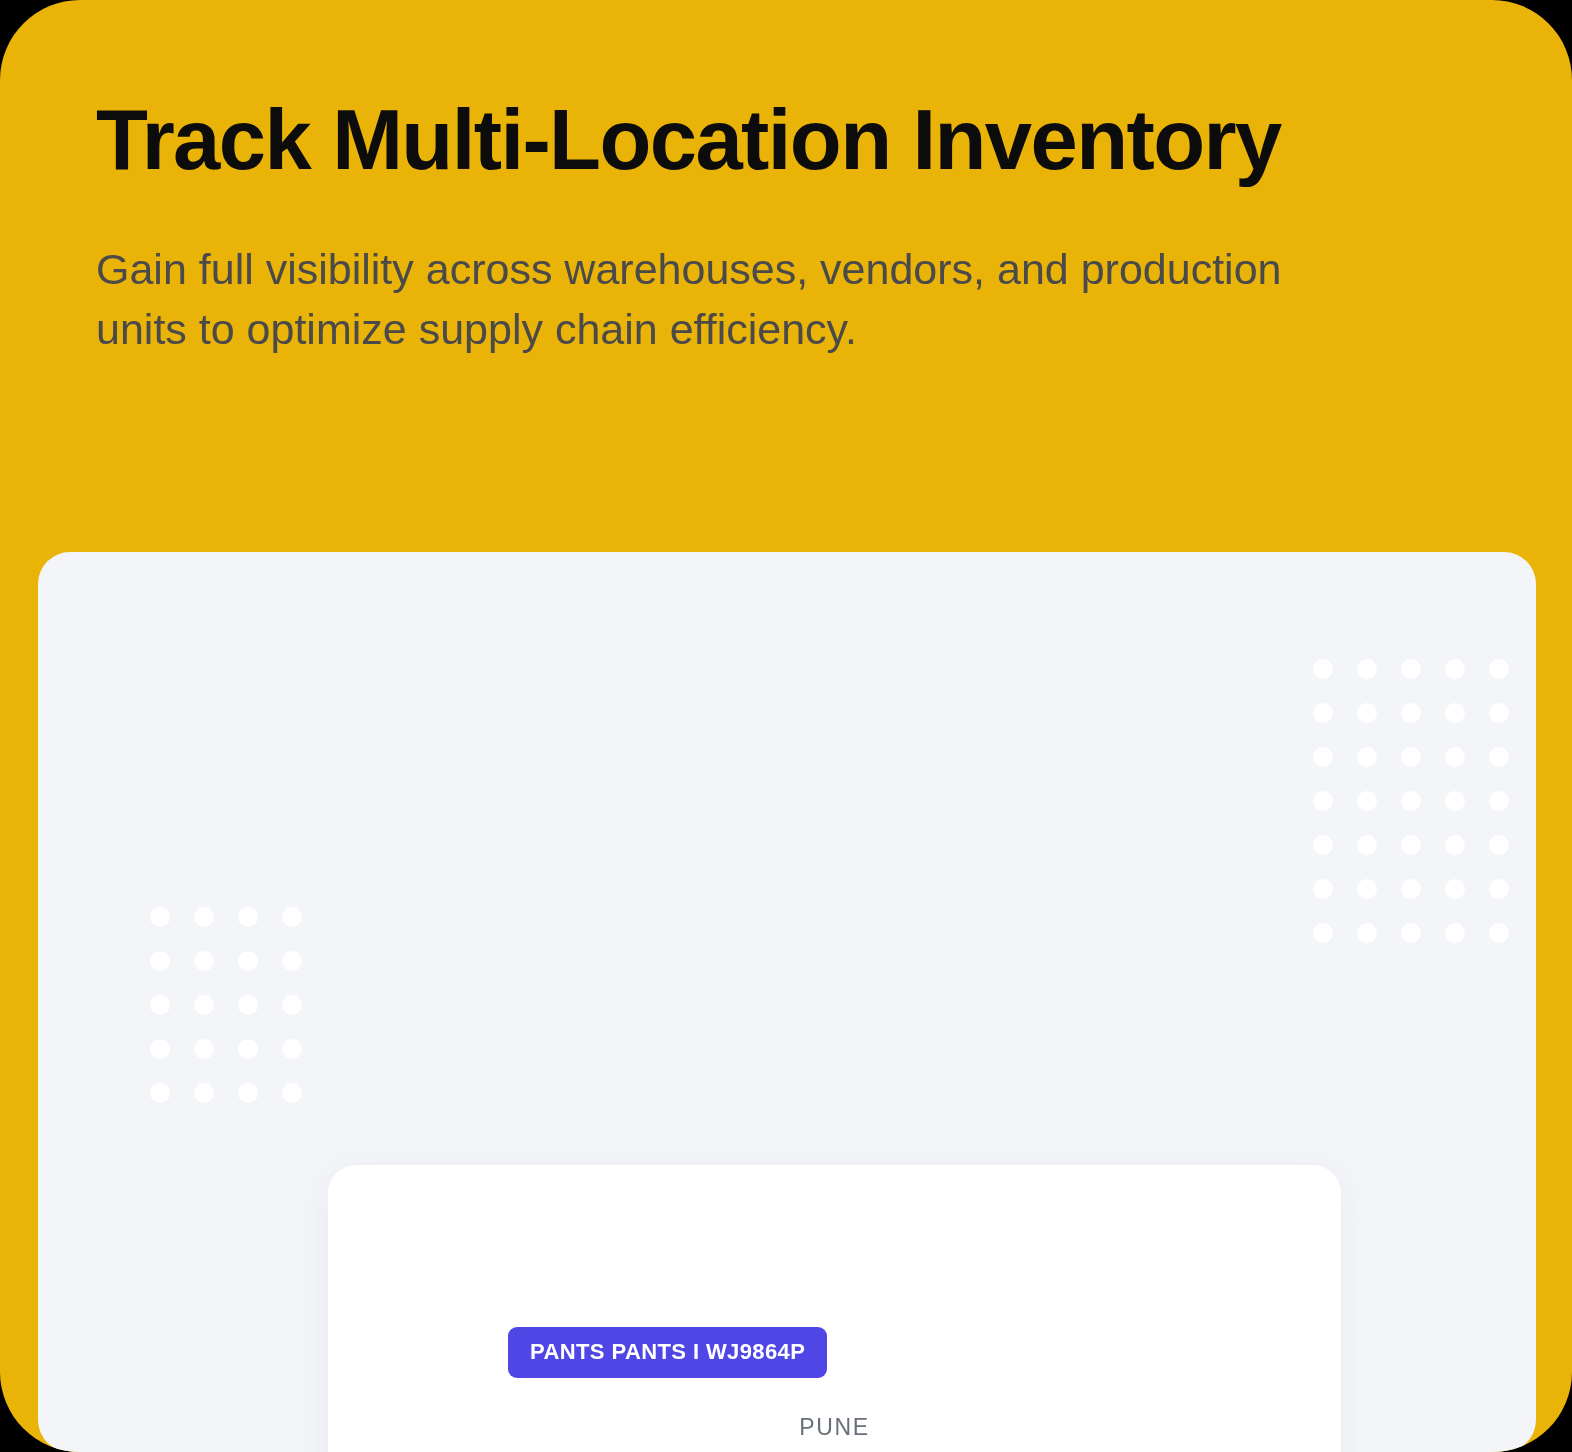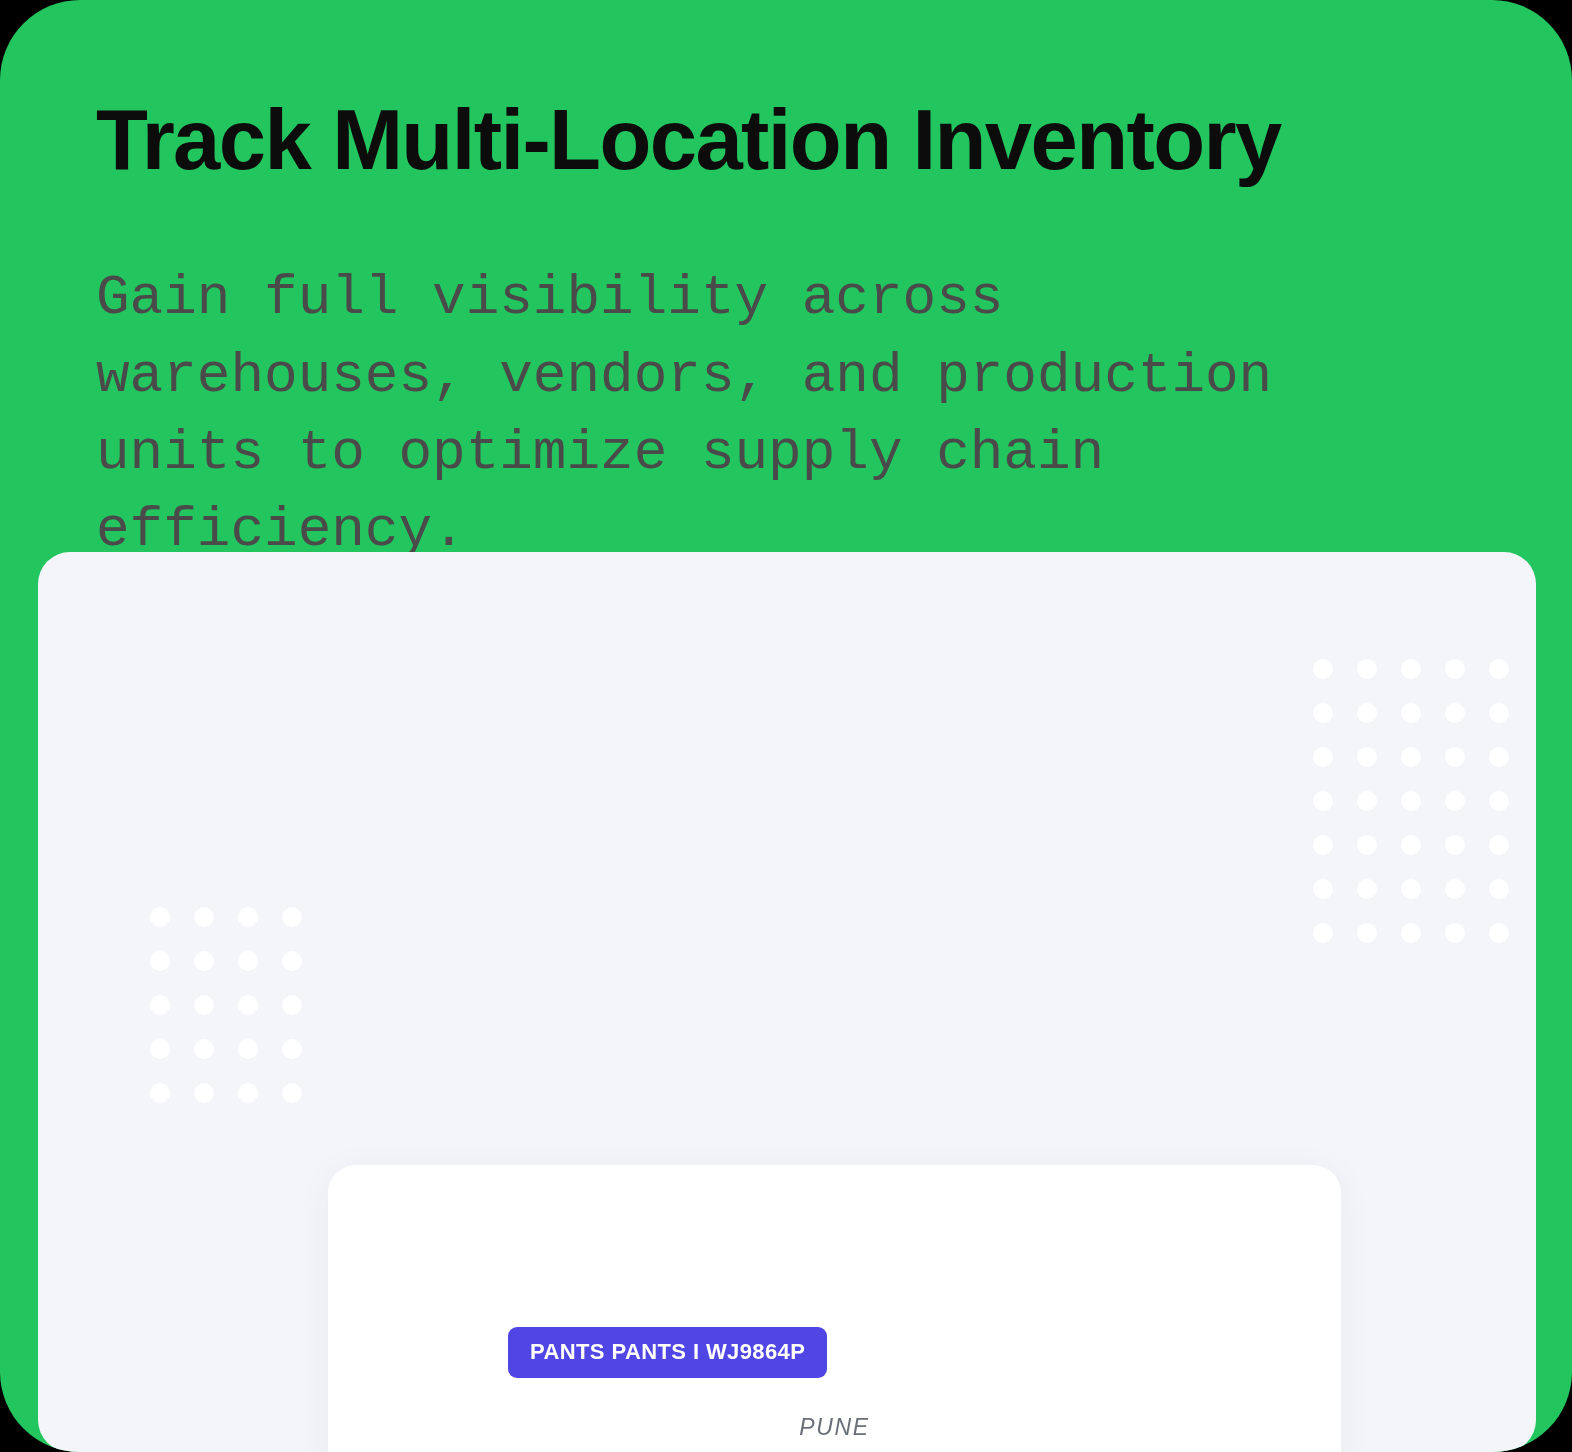--- a/index.html
+++ b/index.html
@@ -12,21 +12,21 @@
 
   body {
     font-family: "Liberation Sans", sans-serif;
     overflow: hidden;
   }
 
   .page {
     position: relative;
     width: 1572px;
     height: 1452px;
-    background: #22c55e;
+    background: #eab308;
     border-radius: 80px;
     overflow: hidden;
   }
 
   
   .hero {
     position: absolute;
     left: 96px;
     top: 96px;
     width: 1420px;
@@ -35,27 +35,26 @@
   .hero-title {
     font-size: 85px;
     line-height: 1.04;
     font-weight: 700;
     letter-spacing: -1.6px;
     color: #0c0c0c;
     white-space: nowrap;
   }
 
   .hero-sub {
-    margin-top: 76px;
-    font-size: 56px;
+    margin-top: 56px;
+    font-size: 43px;
     line-height: 1.38;
     font-weight: 400;
     color: #4a4a4a;
     max-width: 1260px;
-    font-family: Liberation Mono, monospace;
   }
 
   
   .panel {
     position: absolute;
     left: 38px;
     top: 552px;
     width: 1498px;
     height: 900px;
     background: #f4f5f9;
@@ -245,18 +244,18 @@
               <circle cx="374.4" cy="527.5" r="16" fill="#4a3aea"></circle>
               <circle cx="500.0" cy="353.5" r="16" fill="#c5bff6"></circle>
               <circle cx="751.1" cy="455.0" r="16" fill="#c5bff6"></circle>
               <circle cx="562.8" cy="636.3" r="16" fill="#c5bff6"></circle>
               <circle cx="500.0" cy="672.5" r="16" fill="#c5bff6"></circle>
               <circle cx="374.4" cy="672.5" r="16" fill="#c5bff6"></circle>
               <circle cx="343.0" cy="509.4" r="16" fill="#c5bff6"></circle>
             </g>
         </svg>
 
-        <span class="axis-label" style="left:50%; transform:translateX(-50%); top:249px;font-style:italic;">PUNE</span>
+        <span class="axis-label" style="left:50%; transform:translateX(-50%); top:249px;">PUNE</span>
 
       </div>
     </div>
   </div>
 </div>
 
 </body></html>

